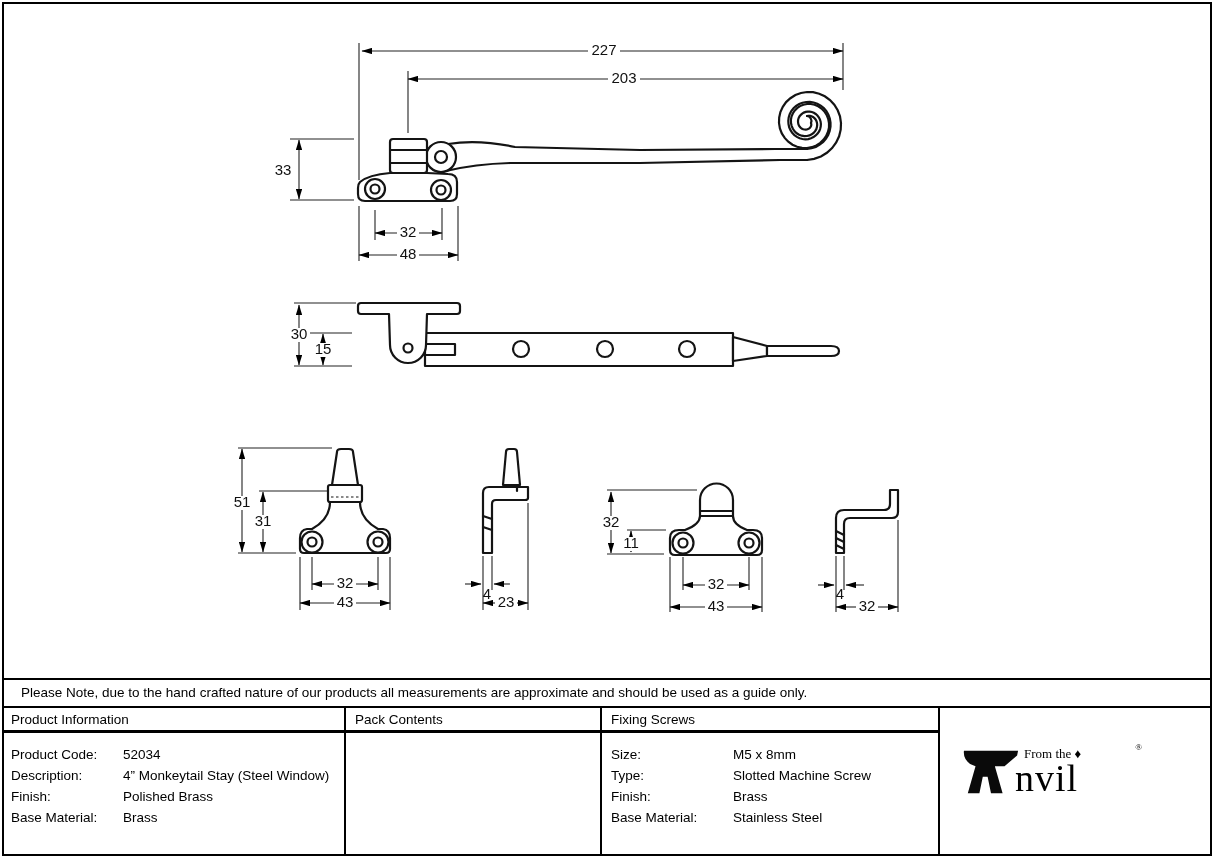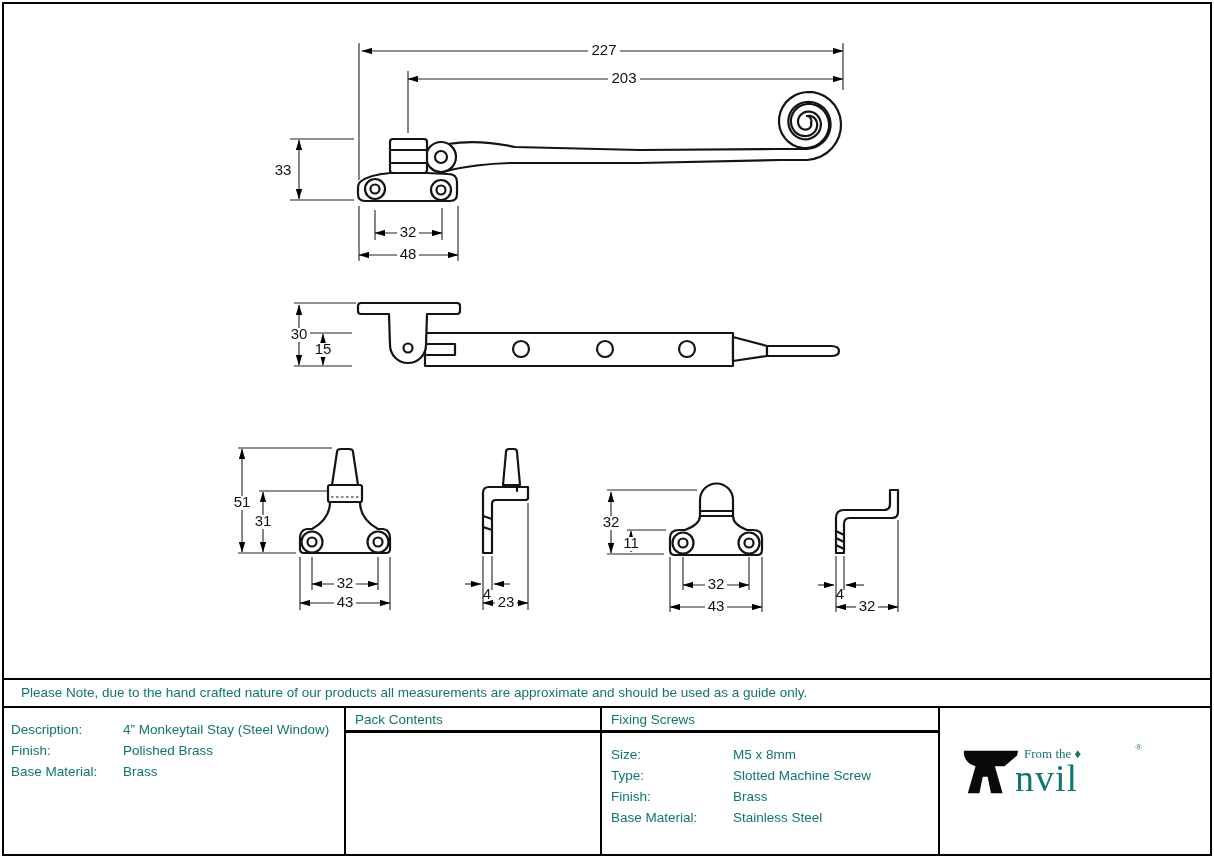--- a/index.html
+++ b/index.html
@@ -1,17 +1,17 @@
 <!DOCTYPE html>
 <html><head>
 <meta charset="utf-8">
 <style>
   html,body{margin:0;padding:0;background:#e8e8e8;}
   .page{position:relative;width:1214px;height:858px;background:#fff;
-        font-family:"Liberation Sans",sans-serif;color:#0f766e;overflow:hidden;}
+        font-family:"Liberation Sans",sans-serif;color:#000000;overflow:hidden;}
   .frame{position:absolute;inset:2px;border:2px solid #000;pointer-events:none;}
   svg text{font-family:"Liberation Sans",sans-serif;font-size:15px;fill:#111;text-anchor:middle;}
   .part{fill:#fff;stroke:#141414;stroke-width:2.2;stroke-linejoin:round;stroke-linecap:round;}
   .pline{fill:none;stroke:#141414;stroke-width:2.2;stroke-linecap:round;}
   .hole{fill:#fff;stroke:#141414;stroke-width:2.2;}
   .dim{fill:none;stroke:#222;stroke-width:1.1;marker-end:url(#ar);}
   .ext{fill:none;stroke:#222;stroke-width:1.1;}
   .lblbg{fill:#fff;stroke:none;}
   .dash{fill:none;stroke:#141414;stroke-width:1.2;stroke-dasharray:2.5 2.5;}
   .note{position:absolute;left:2px;right:2px;top:678px;height:26px;border-top:2px solid #000;
@@ -218,21 +218,26 @@
   </svg>
 
   
   <div class="note">
     <span>Please Note, due to the hand crafted nature of our products all measurements are approximate and should be used as a guide only.</span>
   </div>
 
   
   <div class="tablewrap">
     <div class="col c1">
+      <div class="hd">Product Information</div>
       <div class="bd">
+        <div class="kv">
+          <span class="k">Product Code:</span>
+          <span class="v">52034</span>
+        </div>
         <div class="kv">
           <span class="k">Description:</span>
           <span class="v">4” Monkeytail Stay (Steel Window)</span>
         </div>
         <div class="kv">
           <span class="k">Finish:</span>
           <span class="v">Polished Brass</span>
         </div>
         <div class="kv">
           <span class="k">Base Material:</span>

